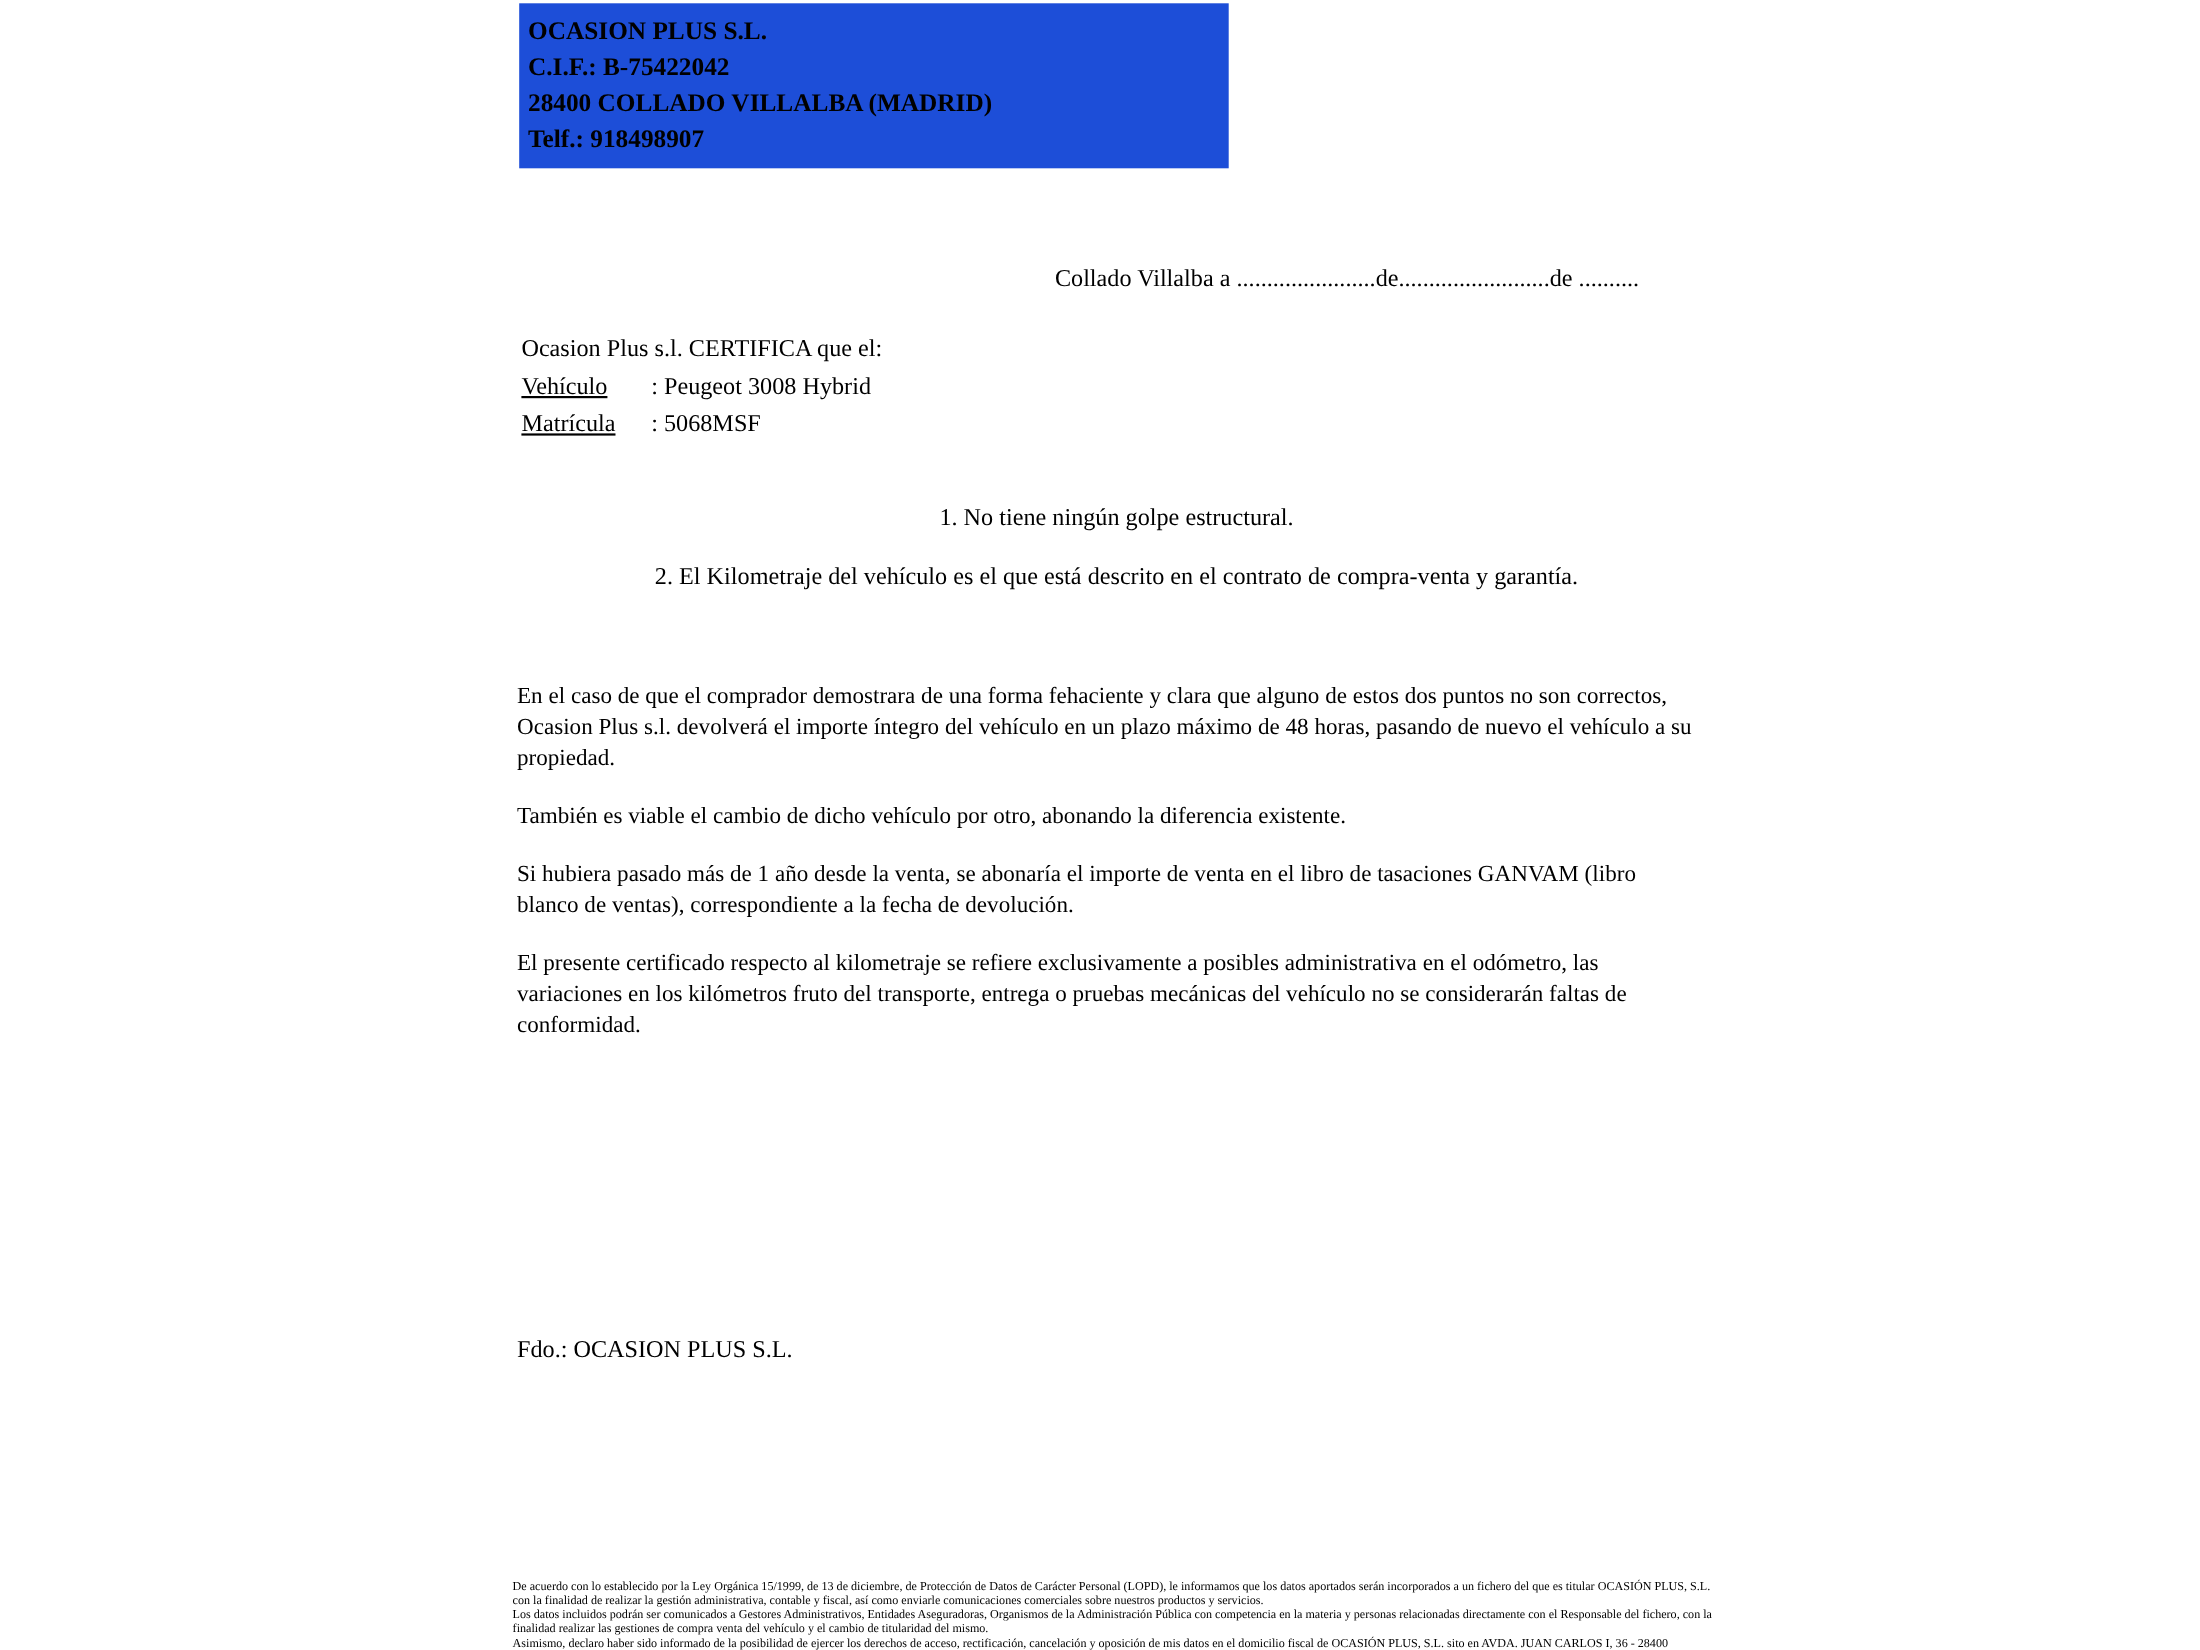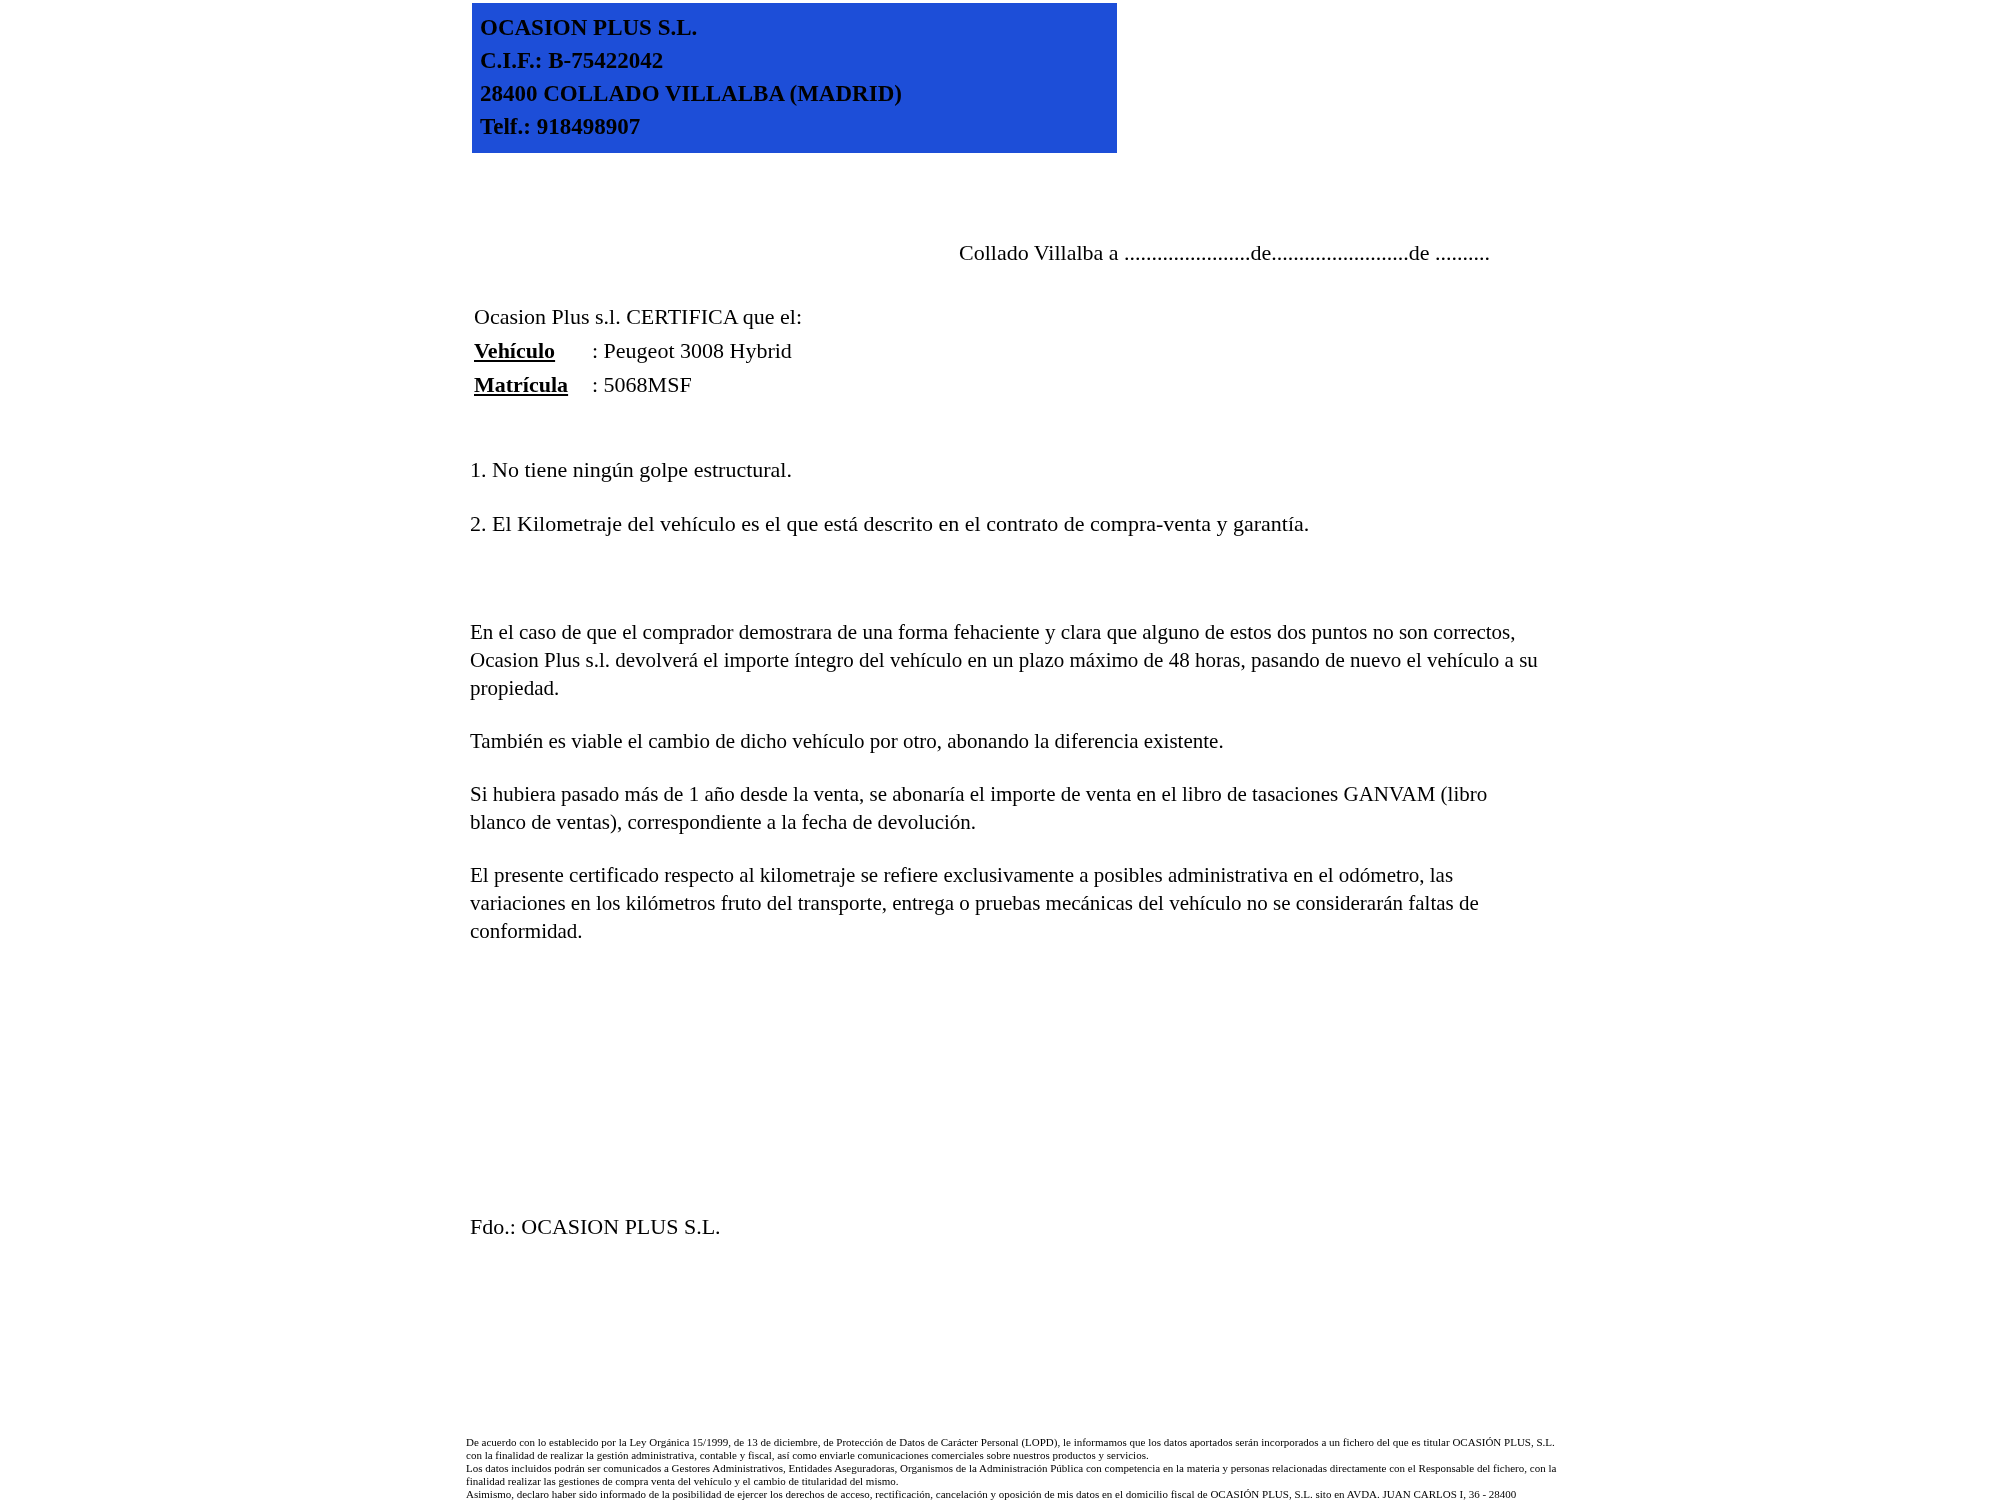--- a/index.html
+++ b/index.html
@@ -45,35 +45,35 @@
   .certifica {
     position: absolute;
     left: 474px;
     top: 300px;
     font-size: 22px;
     line-height: 34px;
   }
   .label-cell {
     display: inline-block;
     width: 118px;
-    font-weight: bold;
   }
   .label-cell span {
     text-decoration: underline;
   }
   .points {
     position: absolute;
     left: 470px;
     top: 456px;
     width: 1090px;
     font-size: 22px;
     line-height: 28px;
   }
   .points p {
     margin: 0 0 26px 0;
+    text-align: center;
   }
   .body-paragraphs {
     position: absolute;
     left: 470px;
     top: 618px;
     width: 1070px;
     font-size: 21px;
     line-height: 28px;
   }
   .body-paragraphs p {

